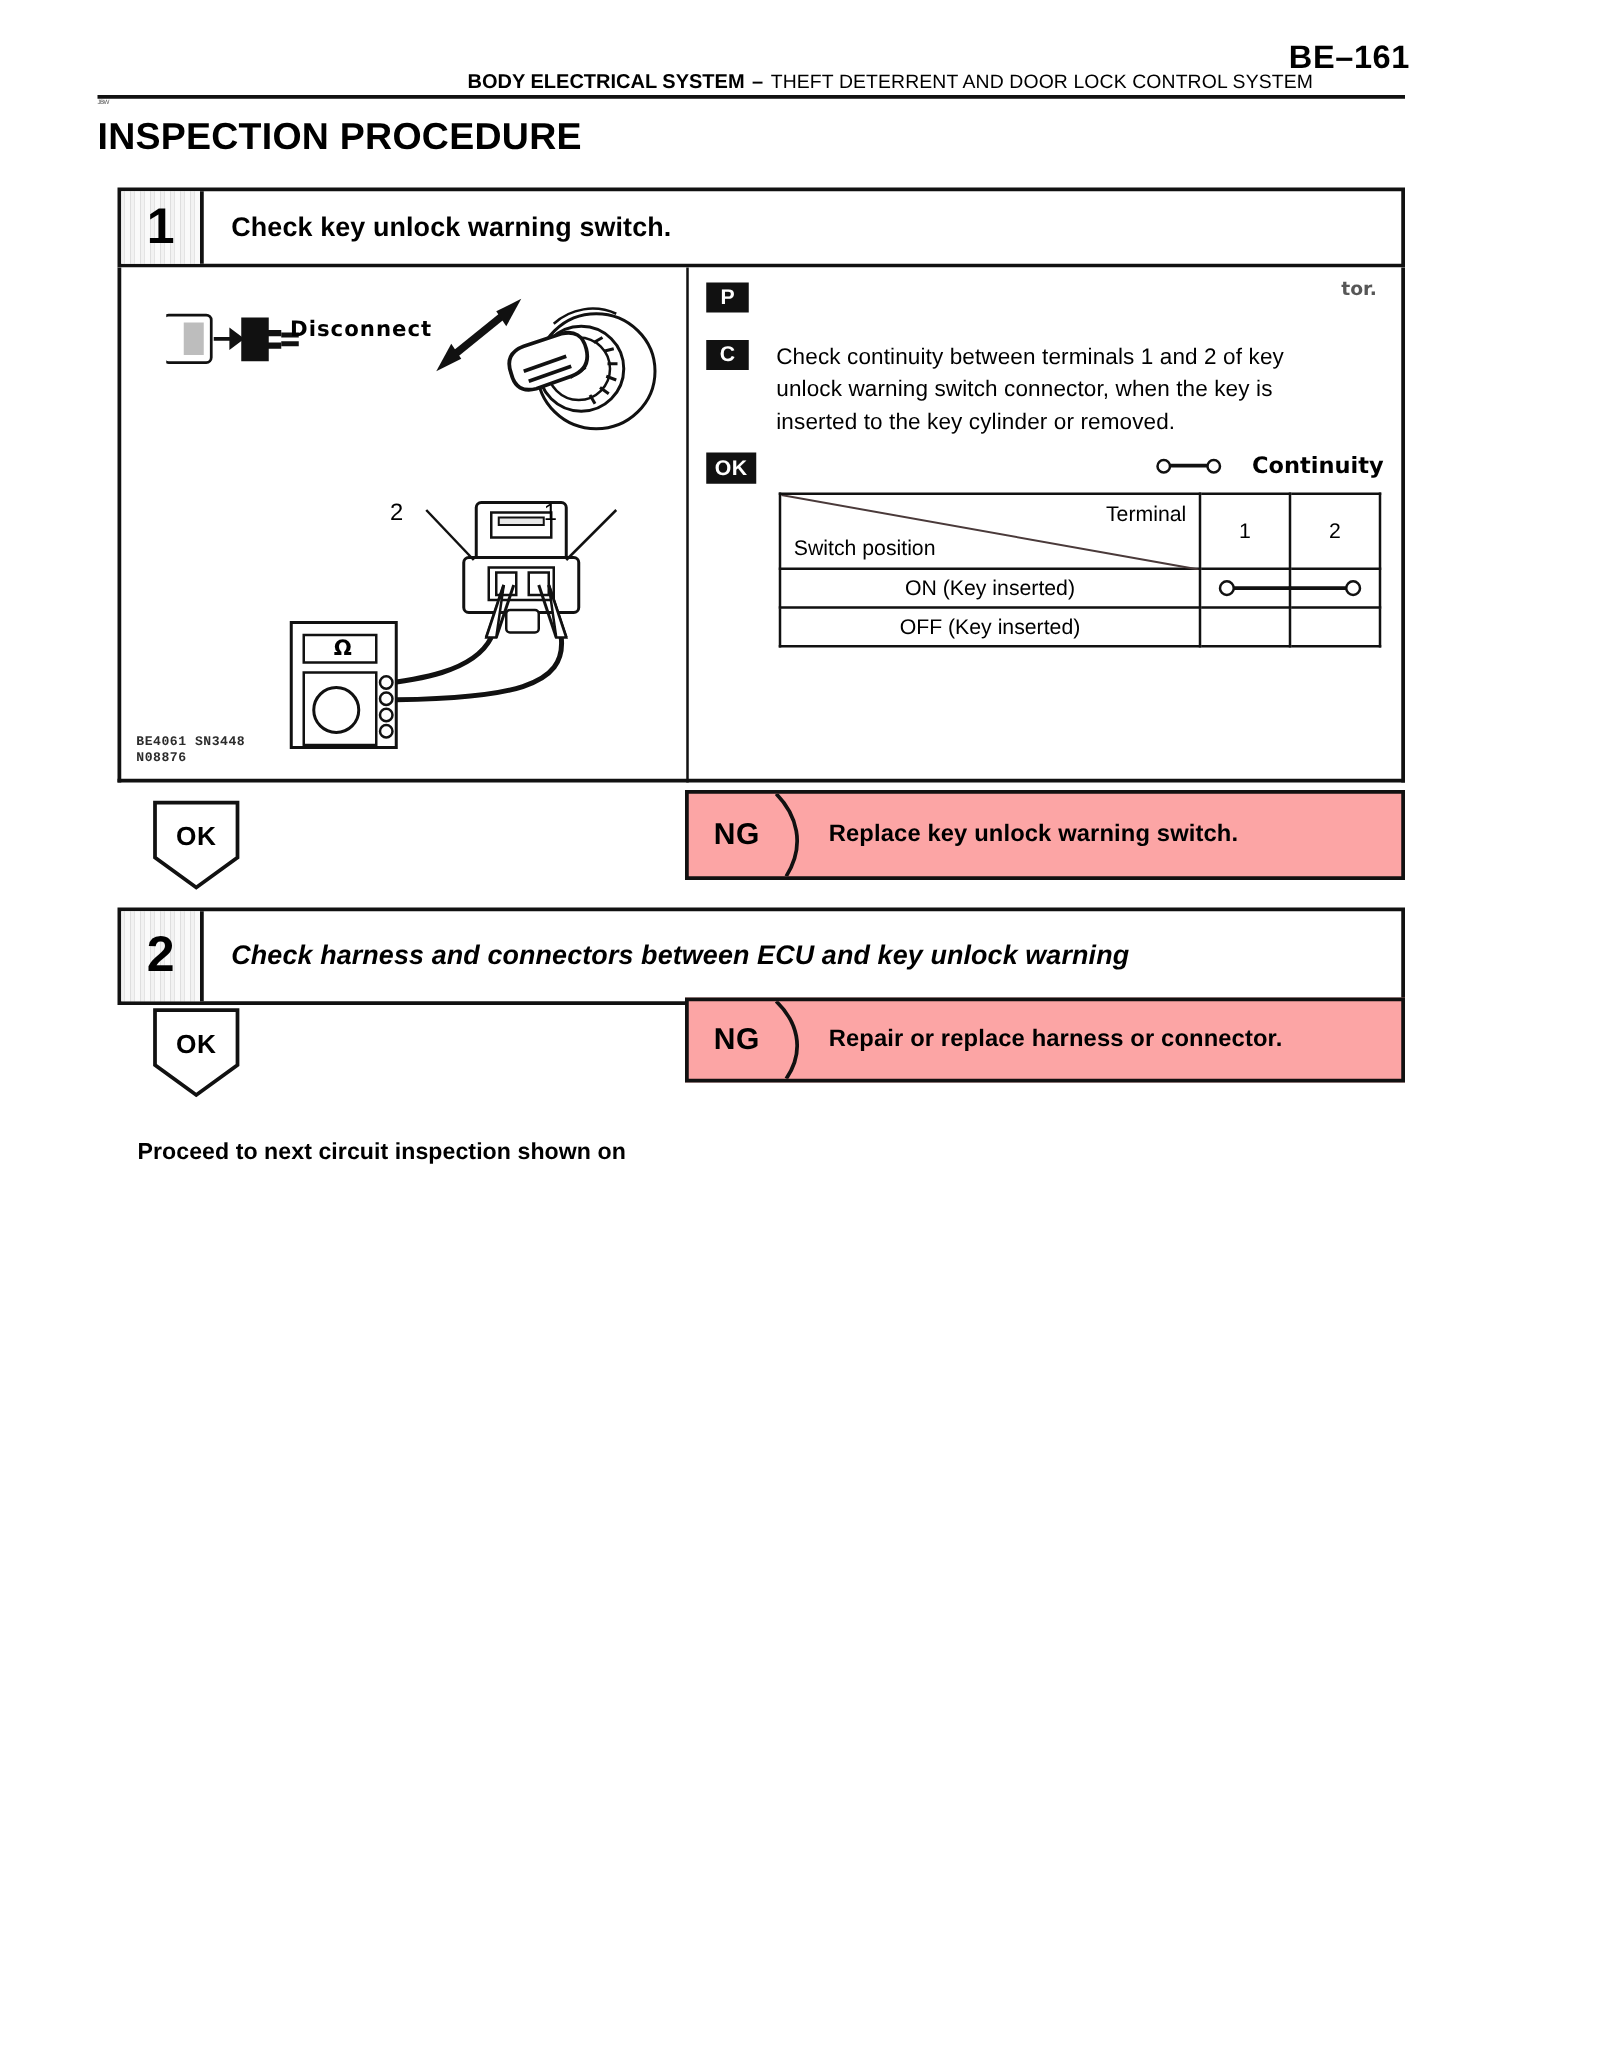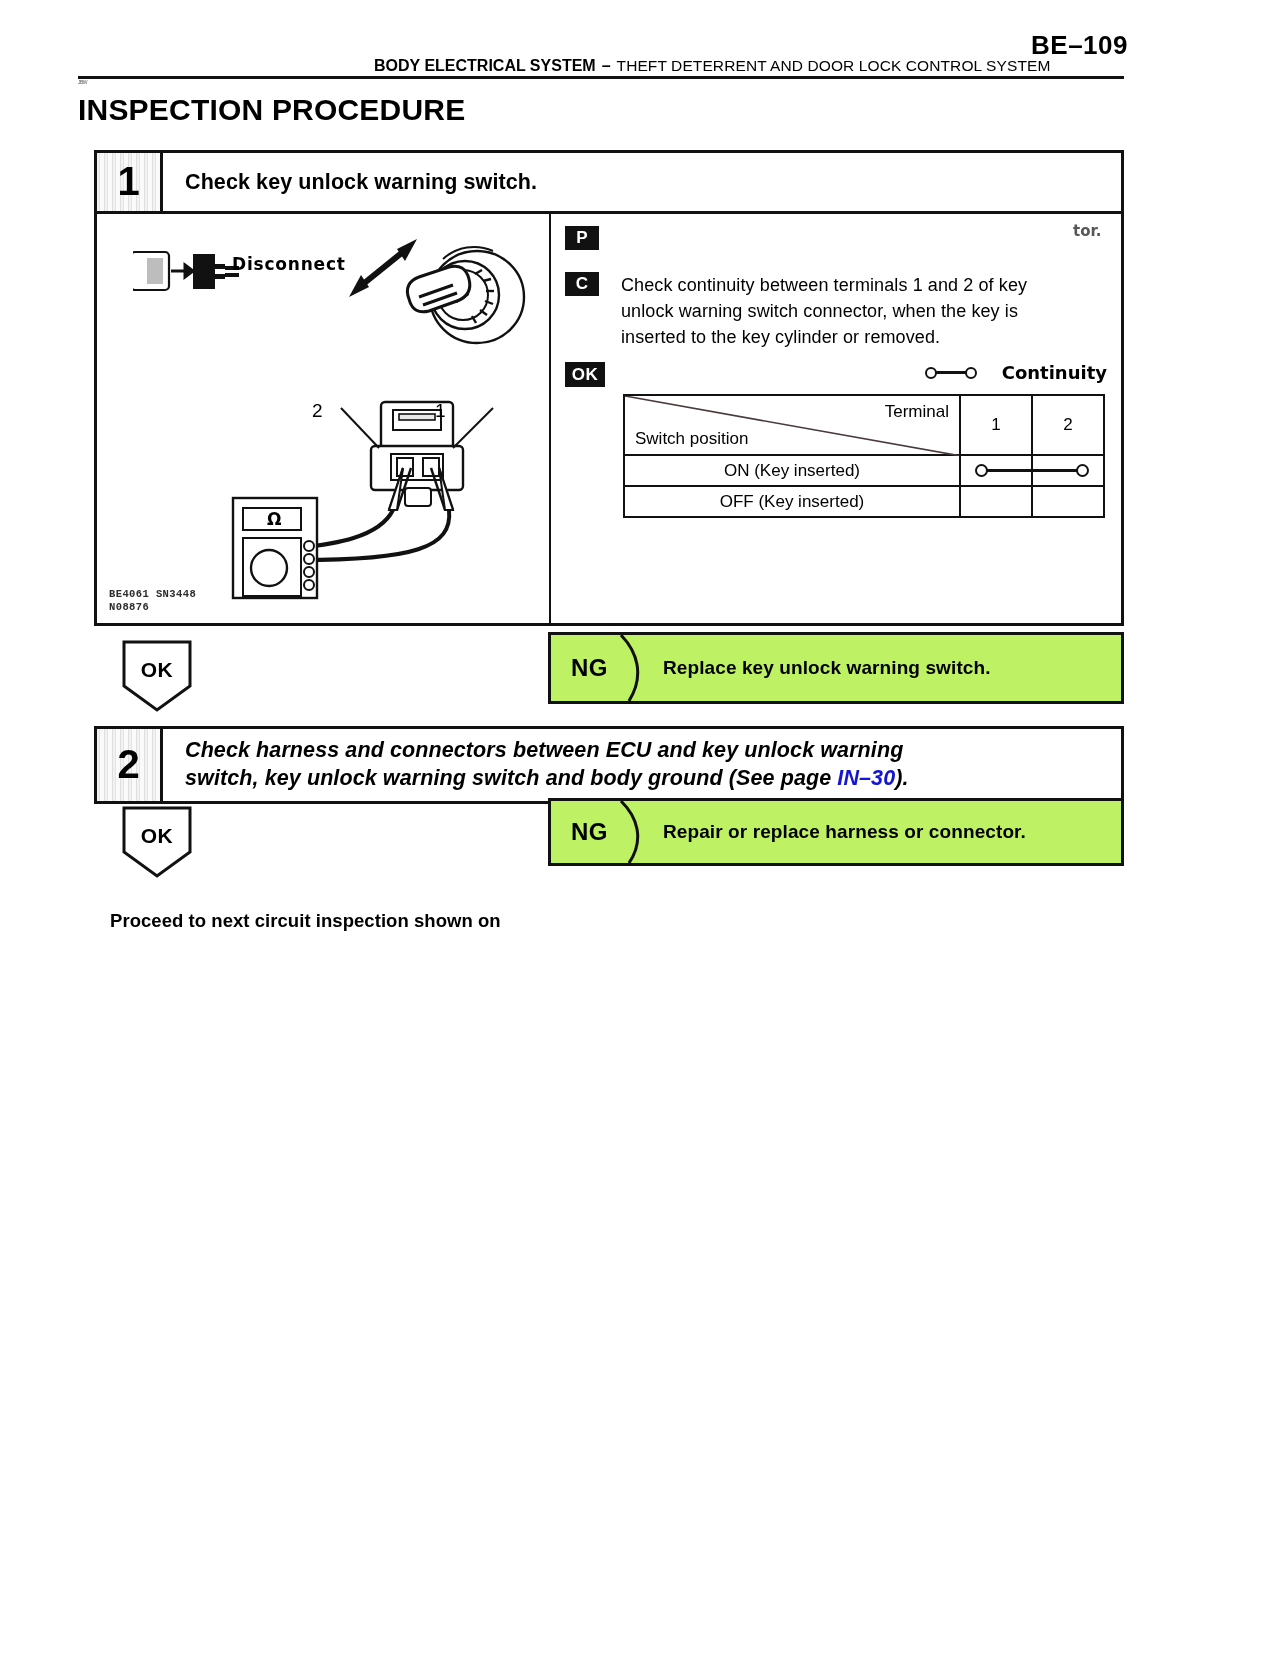--- a/index.html
+++ b/index.html
@@ -142,21 +142,21 @@
   }
   .ok-shield .sh {
     position:absolute; inset:0;
   }
   .ok-shield .lbl {
     position:absolute; left:0; right:0; top:18px;
     text-align:center; font-size:21px; font-weight:bold; letter-spacing:0.5px;
   }
 
   
-  .ng-box { position:absolute; border:3px solid #111; background:#bef264; }
+  .ng-box { position:absolute; border:3px solid #111; background:#fca5a5; }
   .ng-lbl {
     position:absolute; left:20px; top:50%; transform:translateY(-50%);
     font-size:24px; font-weight:bold; letter-spacing:0.5px;
   }
   .ng-swoosh { position:absolute; left:68px; top:0; height:100%; width:30px; }
   .ng-text {
     position:absolute; left:112px; top:50%; transform:translateY(-50%);
     font-size:19px; font-weight:bold; letter-spacing:0.1px; white-space:nowrap;
   }
 
@@ -168,21 +168,21 @@
 
   .ghost {
     position:absolute; font-size:15px; font-weight:bold; color:#3a3a3a;
     font-family:"DejaVu Sans", sans-serif; opacity:.85;
   }
 </style>
 </head>
 <body>
 
 <div class="page-head">
-  <div class="page-no">BE–109</div>
+  <div class="page-no">BE–161</div>
   <div class="head-line">
     <span>BODY ELECTRICAL SYSTEM</span><span class="sep">–</span><span class="sub">THEFT DETERRENT AND DOOR LOCK CONTROL SYSTEM</span>
   </div>
   <div class="rule"></div>
   <div class="rule-tick">JBW</div>
 </div>
 
 <div class="sect-title">INSPECTION PROCEDURE</div>
 
 <div class="step-box" style="left:94px; top:150px; width:1030px; height:64px;">
@@ -351,21 +351,20 @@
   <div class="ng-text">Replace key unlock warning switch.</div>
 </div>
 
 <div class="step-box" style="left:94px; top:726px; width:1030px; height:78px;">
   <div class="step-num-cell">
     <span class="n">2</span>
   </div>
   <div class="step-title two-line">
     <div class="t2">
       <div>Check harness and connectors between ECU and key unlock warning</div>
-      <div><span>switch, key unlock warning switch and body ground (See page </span><span class="blue">IN–30</span><span>).</span></div>
     </div>
   </div>
 </div>
 
 <div class="ok-shield" style="left:120px; top:806px;">
   <svg class="sh" viewBox="0 0 74 72">
     <path d="M4 2 H70 V46 L37 70 L4 46 Z" fill="#fff" stroke="#111" stroke-width="3"></path>
   </svg>
   <div class="lbl">OK</div>
 </div>

